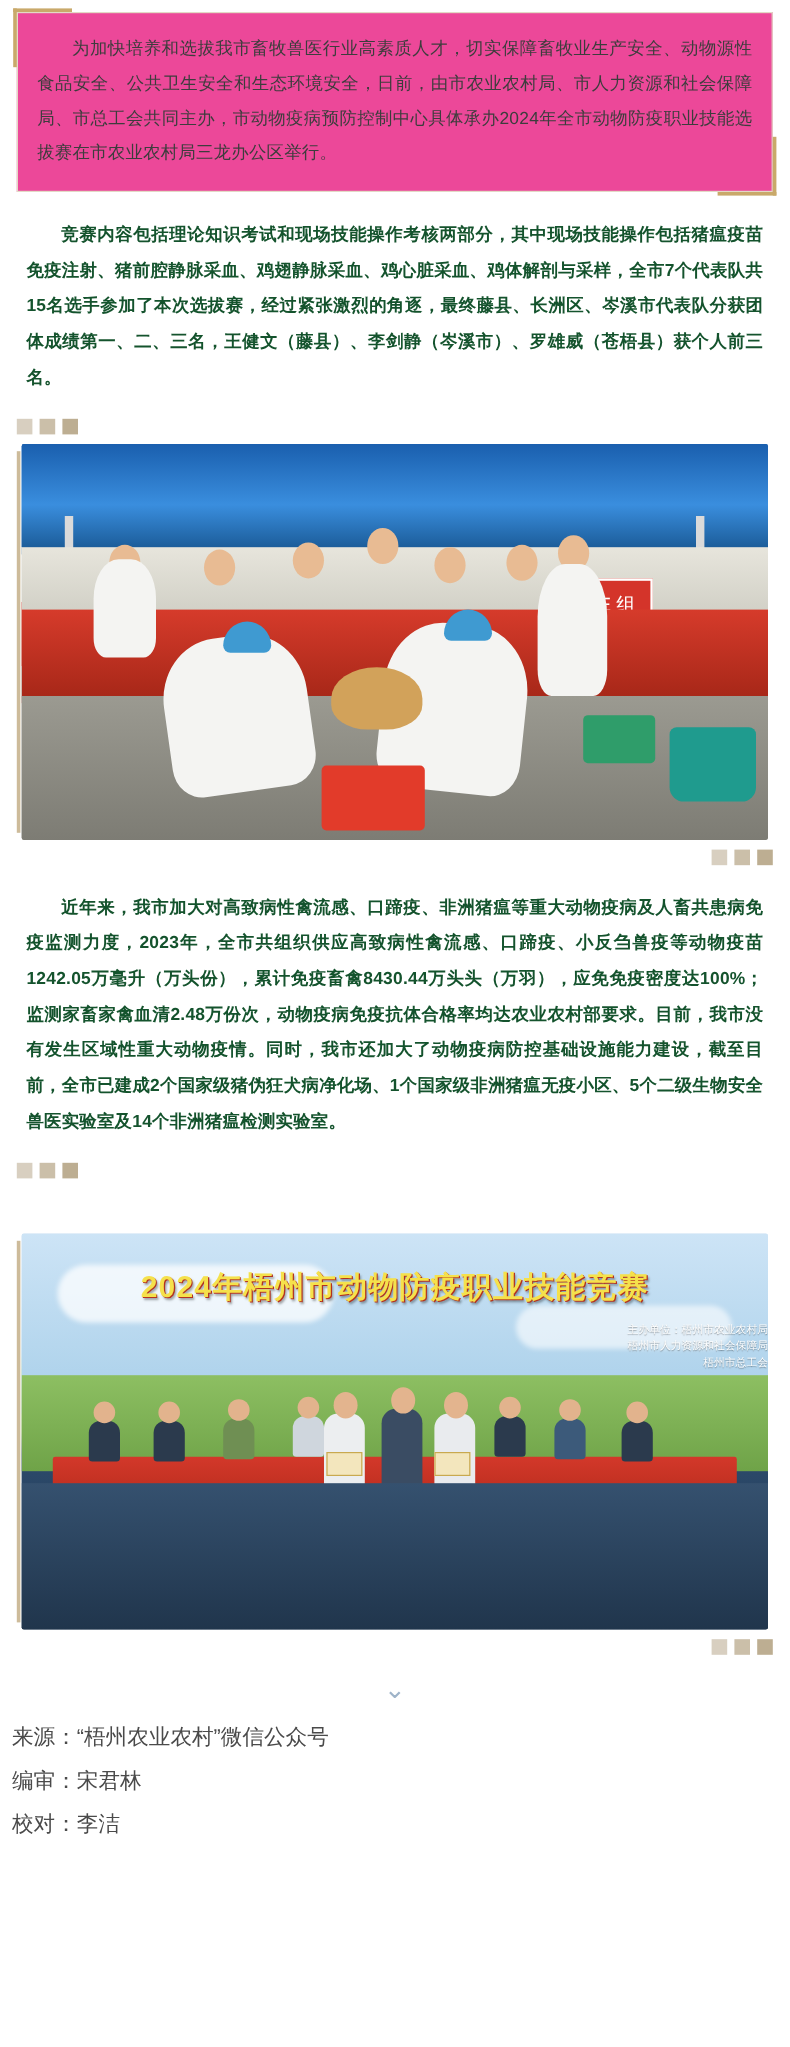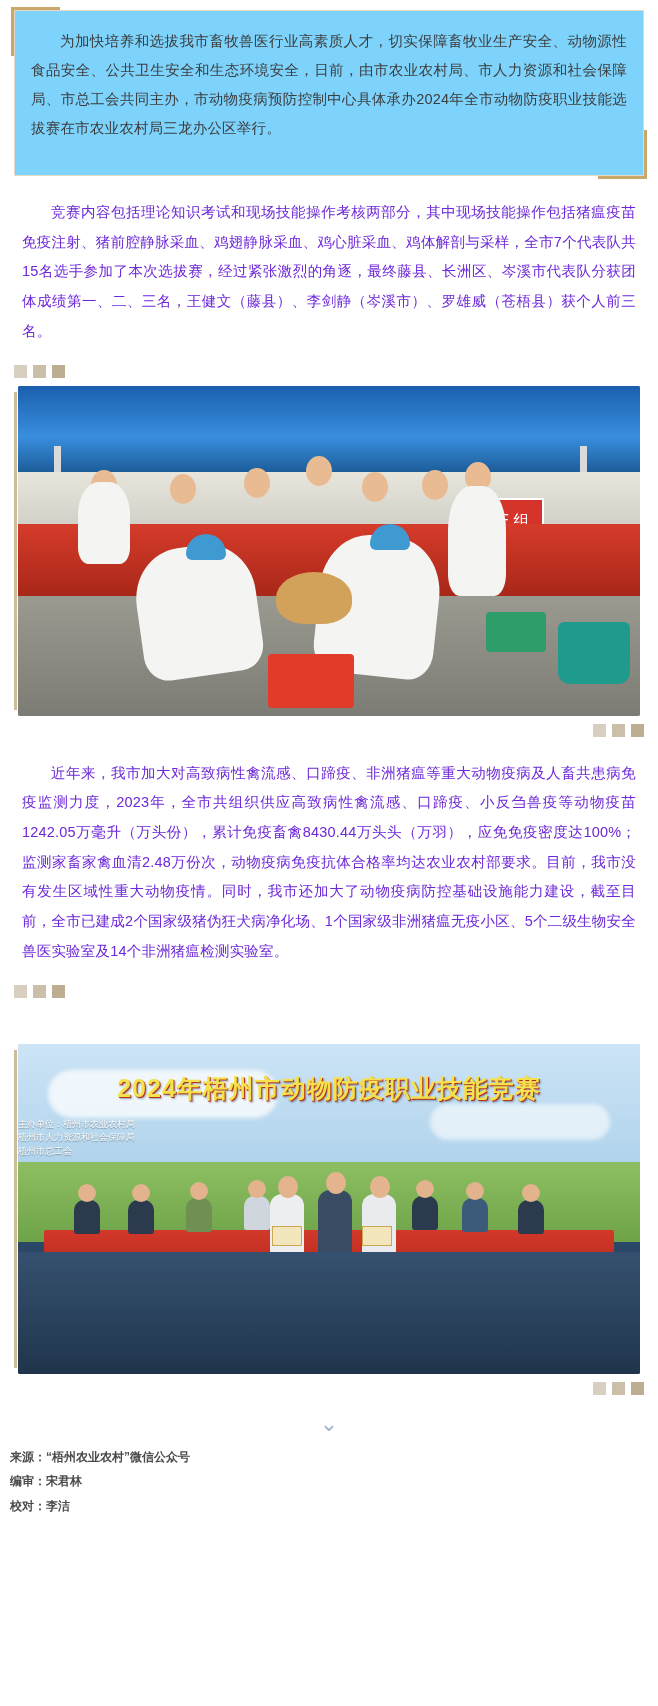--- a/index.html
+++ b/index.html
@@ -20,22 +20,22 @@
     min-height: 1706px;
     background: #ffffff;
     padding: 0 0 10px 0;
   }
 
   
   .intro-wrap {
     margin: 10px 14px 0 14px;
     position: relative;
     border: 1px solid #e3d9c6;
-    background: #7dd3fc;
-    padding: 16px 16px 32px 16px;
+    background: #ec4899;
+    padding: 16px 16px 16px 16px;
   }
   .intro-wrap::before {
     content: "";
     position: absolute;
     left: -4px; top: -4px;
     width: 46px; height: 46px;
     border-left: 3px solid #c9a96a;
     border-top: 3px solid #c9a96a;
   }
   .intro-wrap::after {
@@ -55,22 +55,23 @@
     letter-spacing: 0.2px;
   }
 
   
   .para {
     margin: 22px 22px 0 22px;
     font-size: 14.5px;
     line-height: 2.05;
     text-align: justify;
     text-indent: 2em;
-    color: #6d28d9;
+    color: #14532d;
     letter-spacing: 0.2px;
+    font-weight: bold;
   }
 
   
   .deco {
     display: flex;
     gap: 6px;
     margin: 18px 0 8px 14px;
   }
   .deco.right {
     justify-content: flex-end;
@@ -202,21 +203,21 @@
     position: absolute; left: 0; right: 0; top: 28px;
     text-align: center;
     font-size: 25px;
     font-weight: bold;
     color: #f5e14b;
     text-shadow: 1px 1px 0 #b3321f, 2px 2px 2px rgba(0,0,0,.35);
     letter-spacing: 1px;
   }
   .photo-2 .banner-sub {
     position: absolute; left: 0; right: 0; top: 74px;
-    text-align: left;
+    text-align: right;
     font-size: 9px;
     line-height: 1.5;
     color: #ffffff;
     text-shadow: 0 1px 1px rgba(0,0,0,.4);
   }
   .photo-2 .stage {
     position: absolute; left: 0; right: 0; top: 208px; bottom: 0;
     background: linear-gradient(180deg,#35516f,#20354c);
   }
   .photo-2 .longtable {
@@ -258,24 +259,23 @@
     text-align: center;
     margin: 18px 0 10px 0;
     color: #9fb4c9;
     font-size: 22px;
     line-height: 1;
   }
 
   
   .credits {
     margin: 6px 10px 14px 10px;
-    font-size: 12px;
+    font-size: 18px;
     line-height: 2.05;
     color: #4a4a4a;
-    font-weight: bold;
   }
   .credits .line { white-space: nowrap; }
 </style>
 </head>
 <body>
 
 <div class="page">
 
   <div class="intro-wrap">
     <div class="intro-text">为加快培养和选拔我市畜牧兽医行业高素质人才，切实保障畜牧业生产安全、动物源性食品安全、公共卫生安全和生态环境安全，日前，由市农业农村局、市人力资源和社会保障局、市总工会共同主办，市动物疫病预防控制中心具体承办2024年全市动物防疫职业技能选拔赛在市农业农村局三龙办公区举行。</div>

